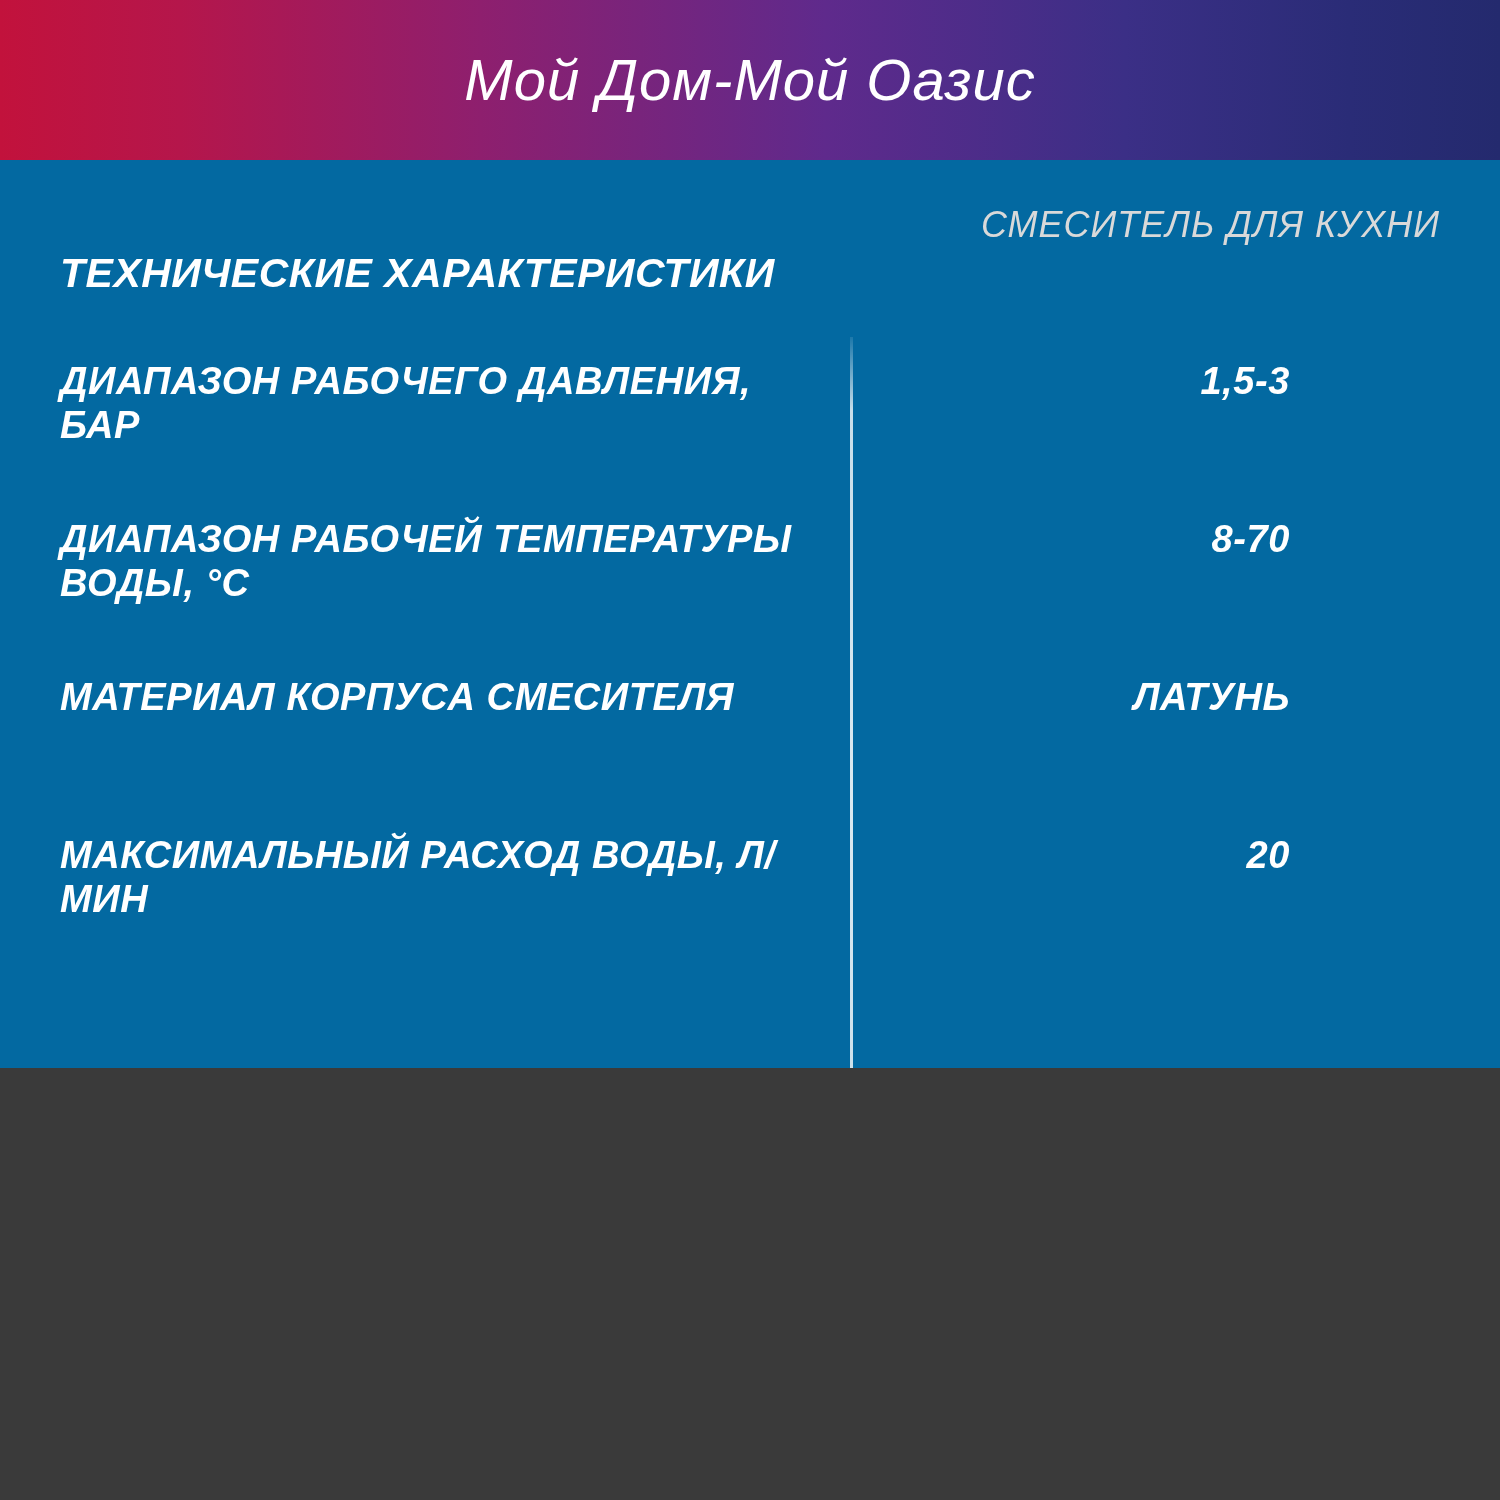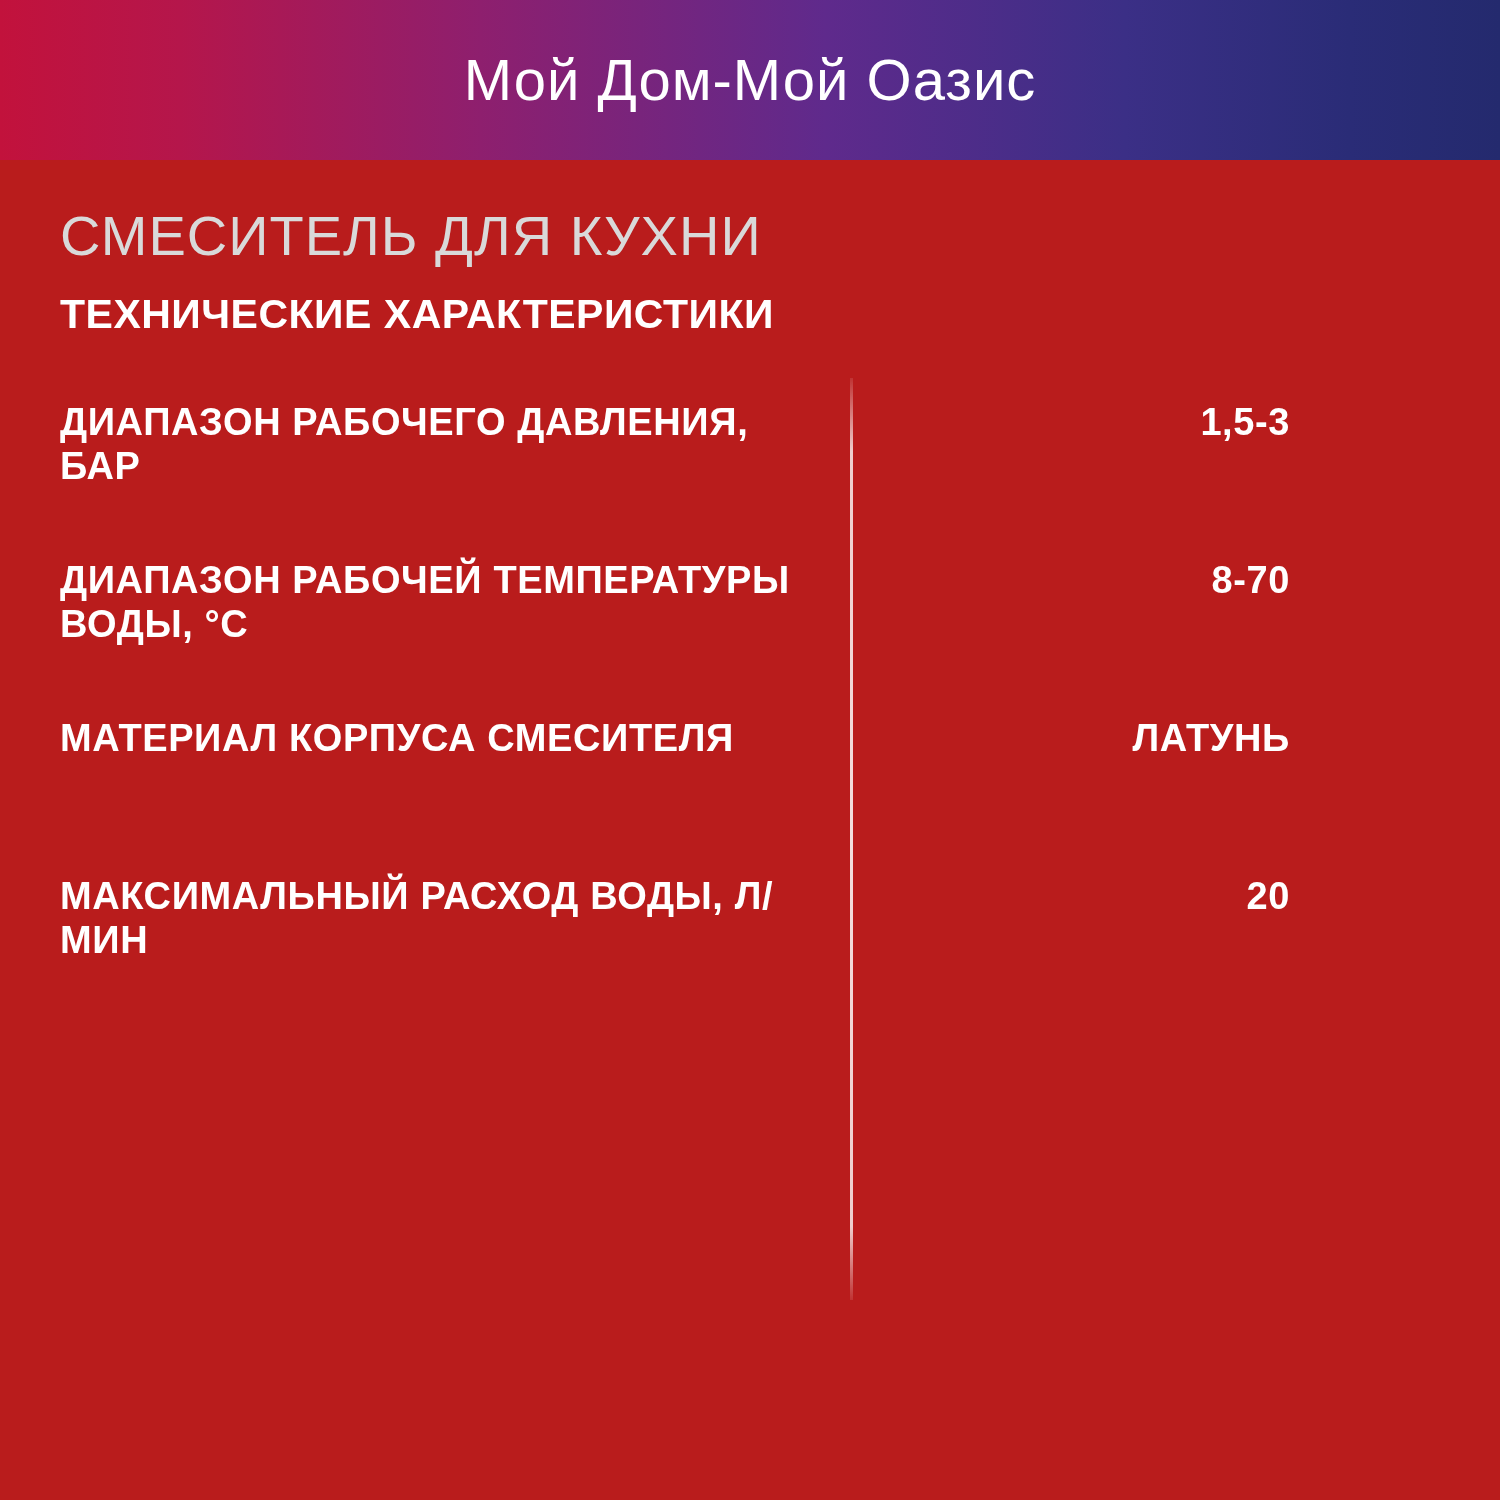--- a/index.html
+++ b/index.html
@@ -7,23 +7,24 @@
   html, body {
     width: 1500px;
     height: 1500px;
     background: #3a3a3a;
     font-family: "Liberation Sans", sans-serif;
   }
 
   .page {
     position: relative;
     width: 1500px;
-    height: 1500px;
-    background: #b91c1c;
+    height: 1068px;
+    background: #0369a1;
     overflow: hidden;
+    font-style: italic;
   }
 
   
   .banner {
     position: relative;
     width: 100%;
     height: 160px;
     background: linear-gradient(90deg,
       #c2123c 0%,
       #b5164b 12%,
@@ -55,33 +56,34 @@
   .model {
     color: #ffffff;
     font-size: 98px;
     font-weight: bold;
     letter-spacing: -1px;
     line-height: 1.0;
   }
 
   .model-sub {
     color: #d9d9d9;
-    font-size: 56px;
+    font-size: 36px;
     font-weight: 400;
     letter-spacing: 1px;
     line-height: 1.15;
     margin-top: 2px;
+    text-align: right;
   }
 
   .section-title {
     color: #ffffff;
     font-size: 41px;
     font-weight: bold;
     letter-spacing: 0.5px;
-    margin-top: 22px;
+    margin-top: 4px;
     line-height: 1.2;
   }
 
   
   .spec-table {
     position: relative;
     margin-top: 60px;
     width: 1290px;
   }
 

